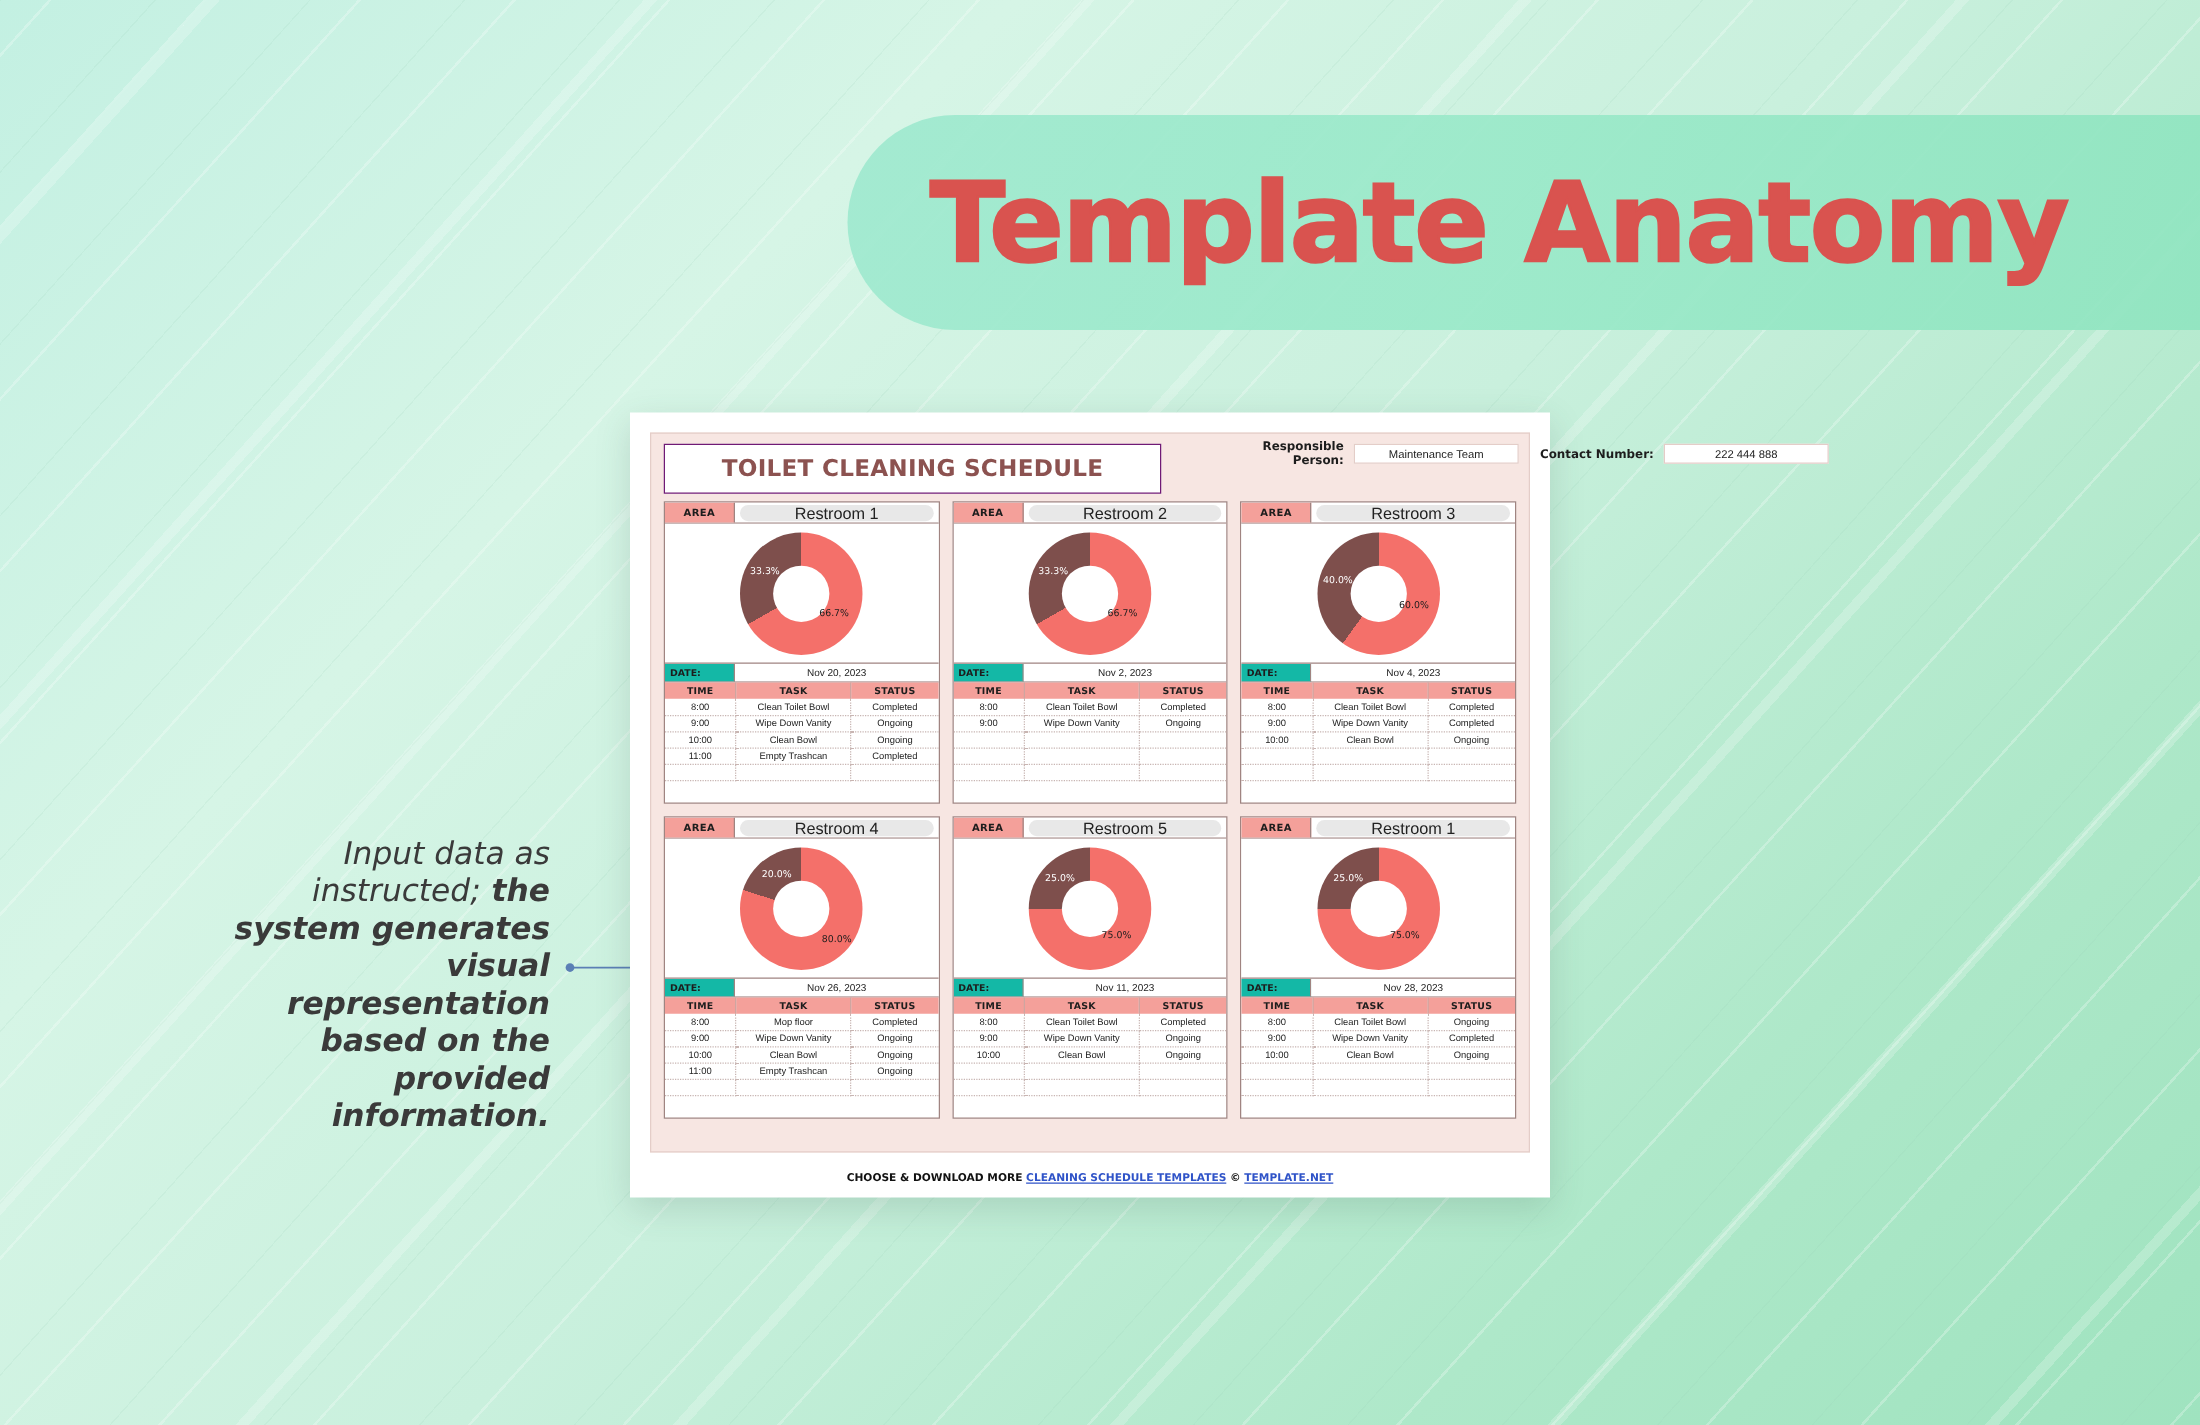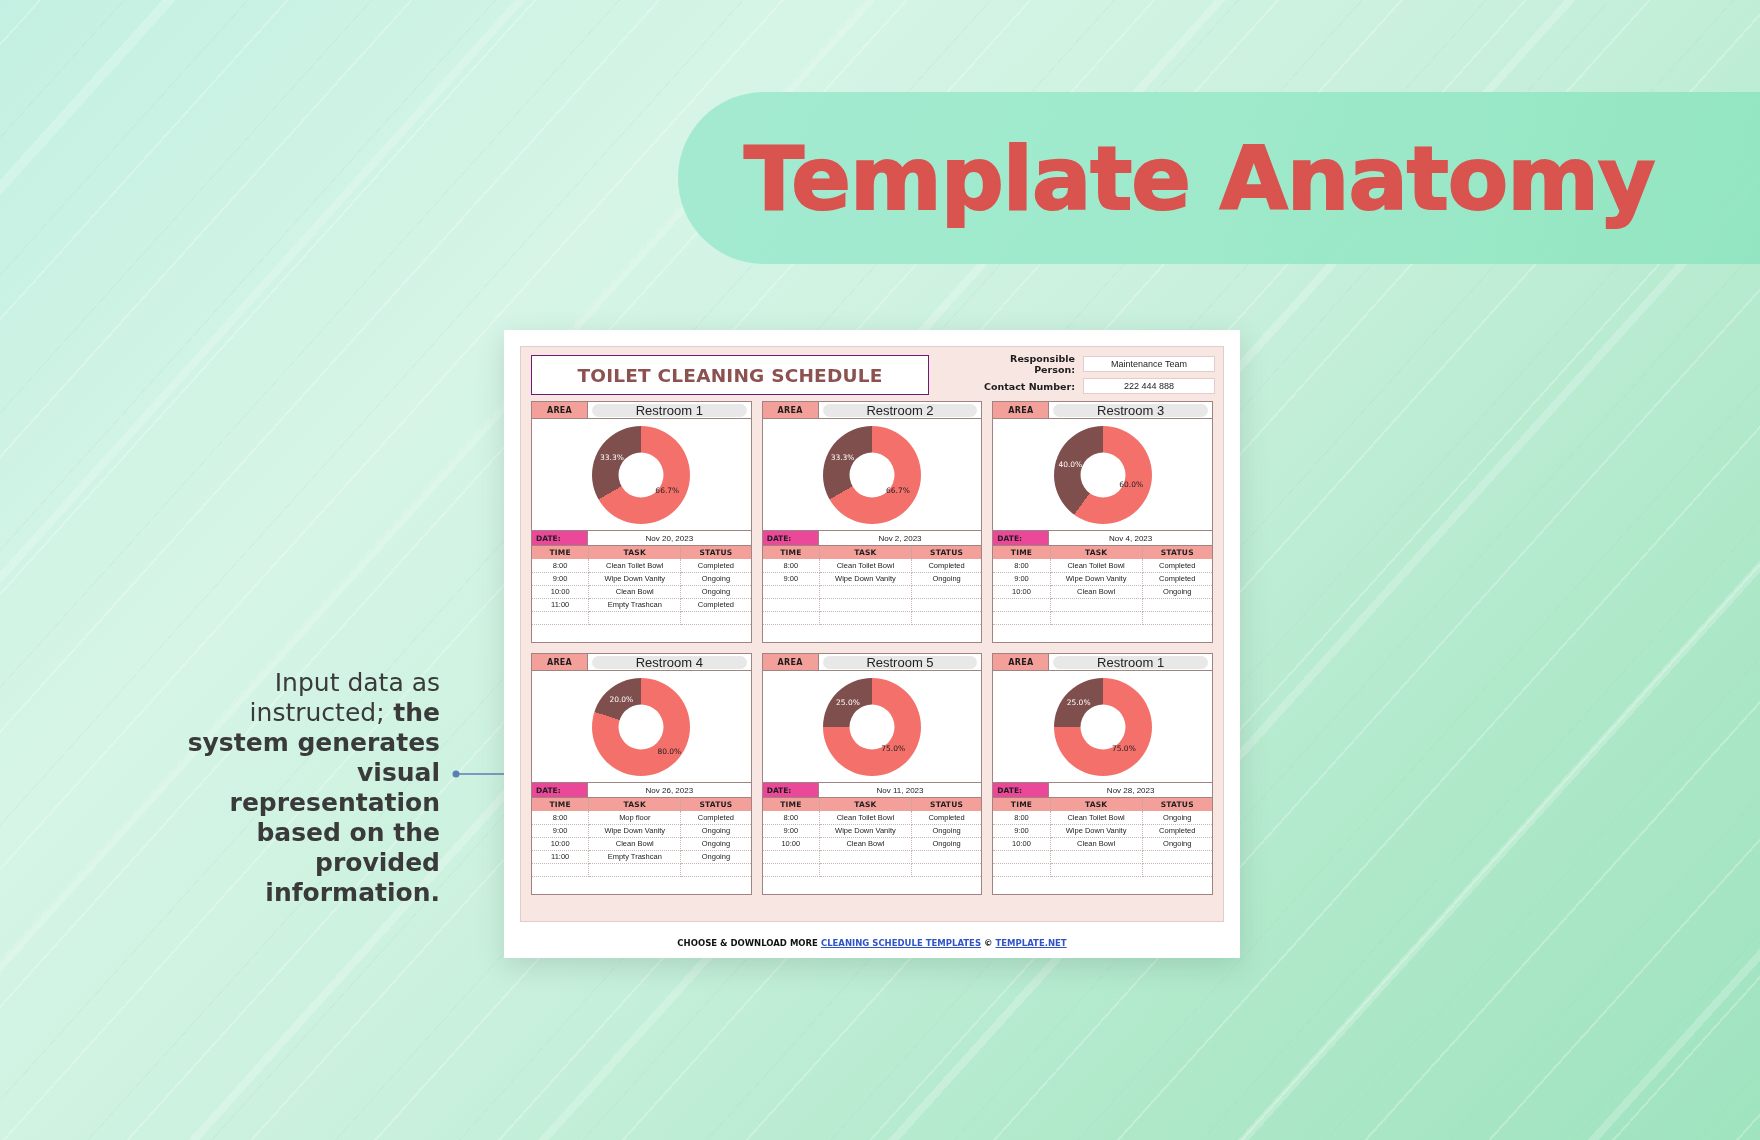--- a/index.html
+++ b/index.html
@@ -74,20 +74,21 @@
   
   .annotation {
     position: absolute;
     left: 150px; top: 668px;
     width: 290px;
     text-align: right;
     font-family: "DejaVu Sans", sans-serif;
     font-size: 25px;
     line-height: 30px;
     color: #3a3a3a;
+    font-style: italic;
   }
   .annotation b { font-weight: bold; }
   .leader {
     position: absolute;
     left: 452px; top: 768px;
     width: 220px; height: 12px;
   }
 
   
   .sheet {
@@ -114,21 +115,21 @@
     height: 40px;
     display: flex; align-items: center; justify-content: center;
   }
   .doc-title {
     font-family: "DejaVu Sans", sans-serif;
     font-weight: bold;
     font-size: 18.5px;
     color: #8c5250;
     letter-spacing: .2px;
   }
-  .meta { flex: 1; display: flex; flex-direction: column; justify-content: center; gap: 6px; padding-left: 34px; }
+  .meta { flex: 1; display: flex; flex-direction: row; justify-content: center; gap: 6px; padding-left: 34px; }
   .meta-row { display: flex; align-items: center; height: 16px; }
   .meta-label {
     width: 110px;
     text-align: right;
     padding-right: 8px;
     font-size: 9.5px;
     font-weight: bold;
     color: #1d1d1d;
     font-family: "DejaVu Sans", sans-serif;
   }
@@ -194,21 +195,21 @@
     position: absolute;
     font-size: 7.5px;
     color: #1d1d1d;
     font-family: "DejaVu Sans", sans-serif;
     white-space: nowrap;
   }
   .pct.small-side { color: #ffffff; }
 
   .date-row { display: flex; height: 15px; border-bottom: 1px solid #a08481; }
   .date-label {
-    flex: 0 0 56px; background: #ec4899;
+    flex: 0 0 56px; background: #14b8a6;
     border-right: 1px solid #a08481;
     display: flex; align-items: center;
     padding-left: 4px;
     font-size: 7.5px; font-weight: bold; color: #1d1d1d;
     font-family: "DejaVu Sans", sans-serif;
   }
   .date-value {
     flex: 1; background: #fff;
     display: flex; align-items: center; justify-content: center;
     font-size: 8px; color: #222;

